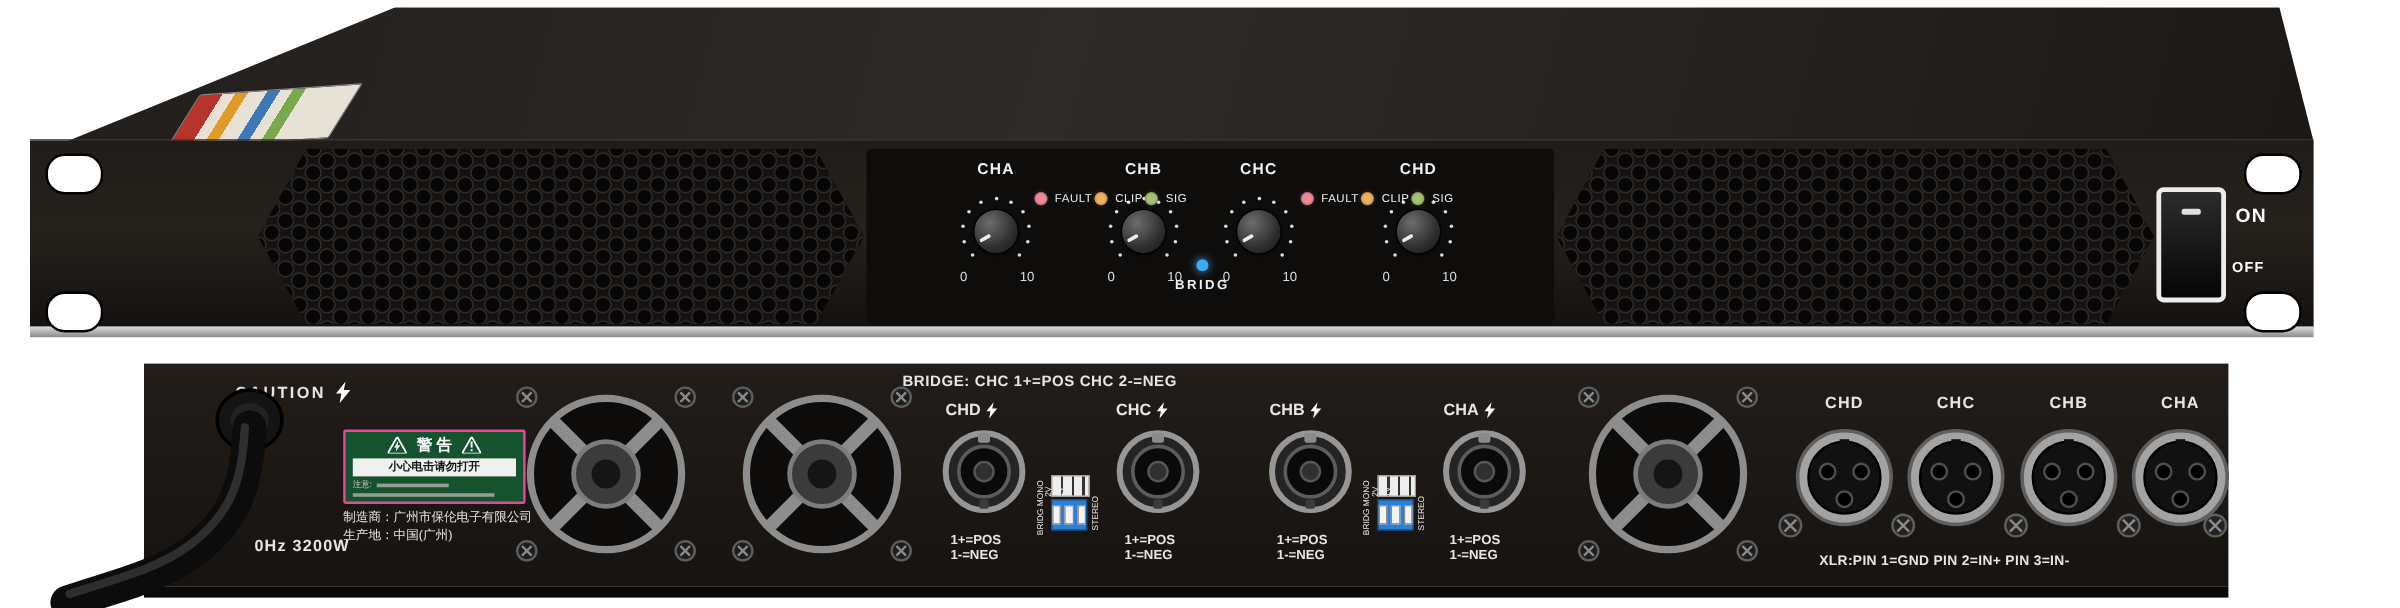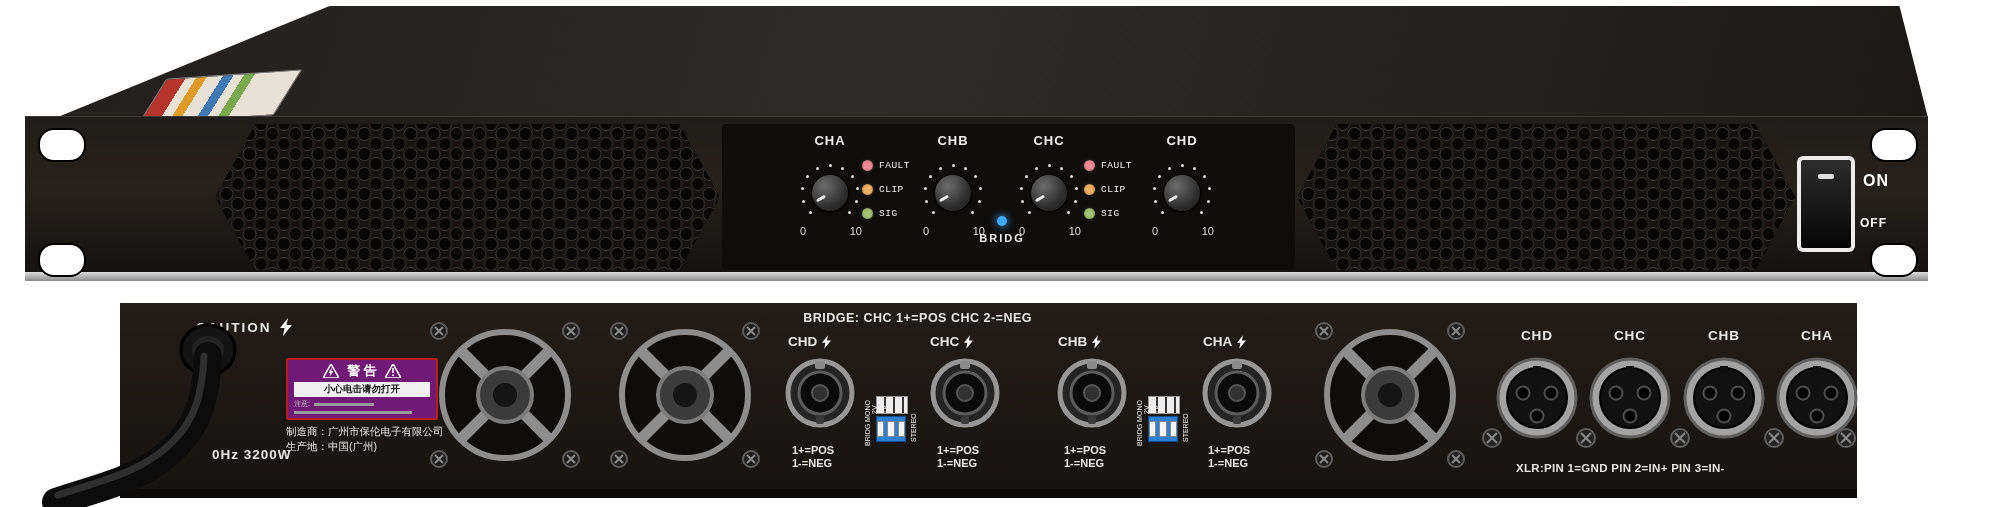--- a/index.html
+++ b/index.html
@@ -36,48 +36,48 @@
   .ticks{position:absolute;inset:0;}
   .ticks i{position:absolute;width:3px;height:3px;border-radius:50%;background:#ddd;}
   .knob{position:absolute;left:14px;top:14px;width:36px;height:36px;border-radius:50%;
     background:radial-gradient(circle at 35% 30%,#6d6d6d,#2f2f2f 60%,#161616);
     box-shadow:0 0 0 1px #000,0 1px 3px rgba(0,0,0,.8);}
   .pointer{position:absolute;left:50%;top:2px;width:3px;height:10px;margin-left:-1.5px;background:#ededed;border-radius:2px;
     transform-origin:1.5px 16px;transform:rotate(-120deg);}
   .kmin{position:absolute;left:2px;top:92px;color:#ddd;font-size:11px;}
   .kmax{position:absolute;right:0;top:92px;color:#ddd;font-size:11px;}
 
-  .leds{position:absolute;top:160px;display:flex;flex-direction:column;gap:13px;font-family:Liberation Mono, monospace;}
+  .leds{position:absolute;top:160px;display:flex;flex-direction:row;gap:2px;}
   .led-row{display:flex;align-items:center;gap:6px;color:#f0f0f0;font-size:9.5px;letter-spacing:.5px;}
   .led{width:11px;height:11px;border-radius:50%;box-shadow:inset 0 0 2px rgba(0,0,0,.5),0 0 4px rgba(255,255,255,.15);}
   .pled{position:absolute;width:10px;height:10px;border-radius:50%;box-shadow:0 0 8px #3fa9f5;}
   .power-label{position:absolute;left:960px;top:232px;width:84px;text-align:center;color:#efefef;font-size:11px;font-weight:bold;letter-spacing:2px;}
 
   .pswitch{position:absolute;left:1797px;top:156px;width:130px;height:92px;}
   .rocker{position:absolute;left:0;top:0;width:50px;height:88px;border:4px solid #ececec;border-radius:6px;
     background:linear-gradient(#2c2c2c,#050505);}
   .ridge{position:absolute;left:50%;top:14px;width:16px;height:5px;margin-left:-8px;background:#e0e0e0;border-radius:2px;}
   .sw-on{position:absolute;left:66px;top:16px;color:#fff;font-size:16px;font-weight:bold;letter-spacing:1px;}
   .sw-off{position:absolute;left:63px;top:60px;color:#fff;font-size:12px;font-weight:bold;letter-spacing:1px;}
 
   
   .rear-bg{position:absolute;left:120px;top:303px;width:1737px;height:186px;
     background:linear-gradient(#221d19,#171310);}
   .rear-strip{position:absolute;left:120px;top:489px;width:1737px;height:9px;background:#0b0a09;}
   .rtext{position:absolute;color:#e8e6e3;}
   .caution{left:196px;top:318px;display:flex;align-items:center;gap:8px;font-size:13.5px;letter-spacing:2px;font-weight:bold;}
   .rating{left:212px;top:447px;font-size:13.5px;letter-spacing:1px;font-weight:bold;}
   .mfr{left:286px;top:424px;font-size:10.5px;line-height:15px;}
-  .bridge{top:311px;text-align:right;font-size:12.5px;font-weight:bold;letter-spacing:.5px;}
+  .bridge{top:311px;text-align:left;font-size:12.5px;font-weight:bold;letter-spacing:.5px;}
   .spk-label{top:334px;display:flex;align-items:center;gap:5px;font-size:13.5px;font-weight:bold;}
   .posneg{top:444px;font-size:11px;line-height:13px;font-weight:bold;}
   .xlr-label{top:328px;width:70px;text-align:center;font-size:13.5px;font-weight:bold;letter-spacing:1px;}
   .xlr-note{left:1516px;top:462px;font-size:11.5px;letter-spacing:.3px;font-weight:bold;}
 
-  .warn{position:absolute;left:286px;top:358px;width:148px;height:58px;background:#701a75;border:2px solid #b91c1c;border-radius:2px;}
+  .warn{position:absolute;left:286px;top:358px;width:148px;height:58px;background:#14532d;border:2px solid #ec4899;border-radius:2px;}
   .warn-title{display:flex;justify-content:center;align-items:center;gap:8px;color:#fff;font-size:13px;font-weight:bold;padding-top:2px;}
   .warn-strip{margin:2px 6px 0 6px;background:#f0f0f0;color:#111;font-size:9.5px;font-weight:bold;text-align:center;padding:1px 0;}
   .warn-note{display:flex;align-items:center;gap:4px;color:#cfcfcf;font-size:7px;padding:2px 6px 0 6px;}
   .warn-bar{display:inline-block;height:3px;background:#9a9a9a;}
 
   .screw{position:absolute;width:16px;height:16px;border-radius:50%;background:#222;border:2px solid #5e5e5e;}
   .screw::before,.screw::after{content:"";position:absolute;left:1px;right:1px;top:50%;height:2px;margin-top:-1px;background:#8a8a8a;}
   .screw::before{transform:rotate(45deg);} .screw::after{transform:rotate(-45deg);}
 
   .fan,.spk,.xlr,.cable-svg{position:absolute;}

